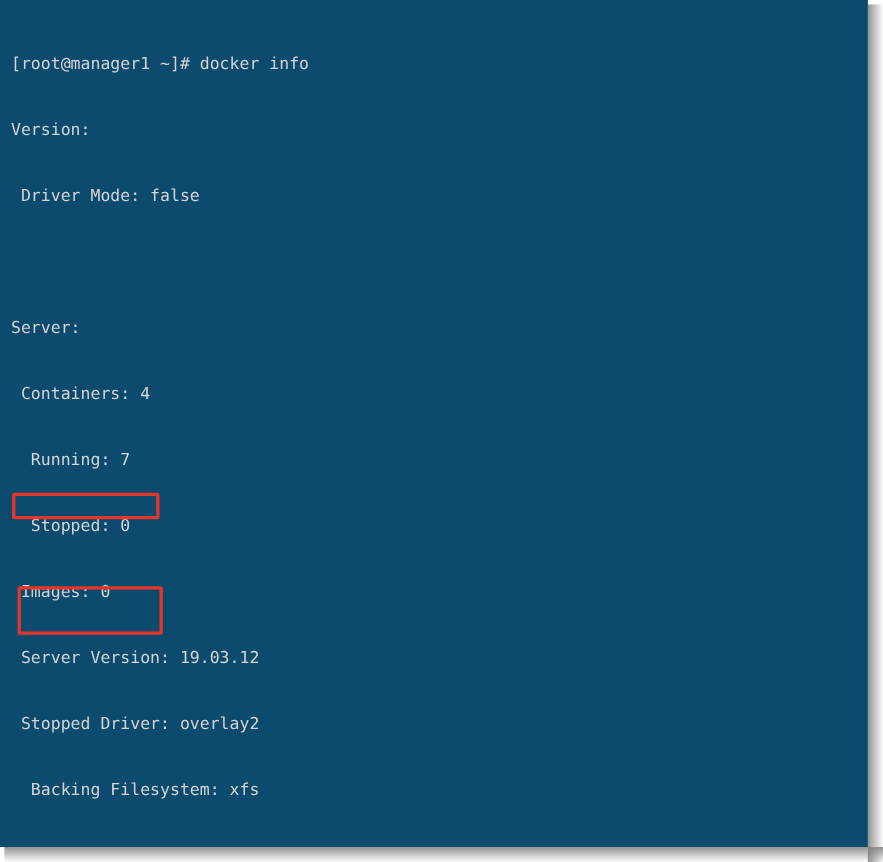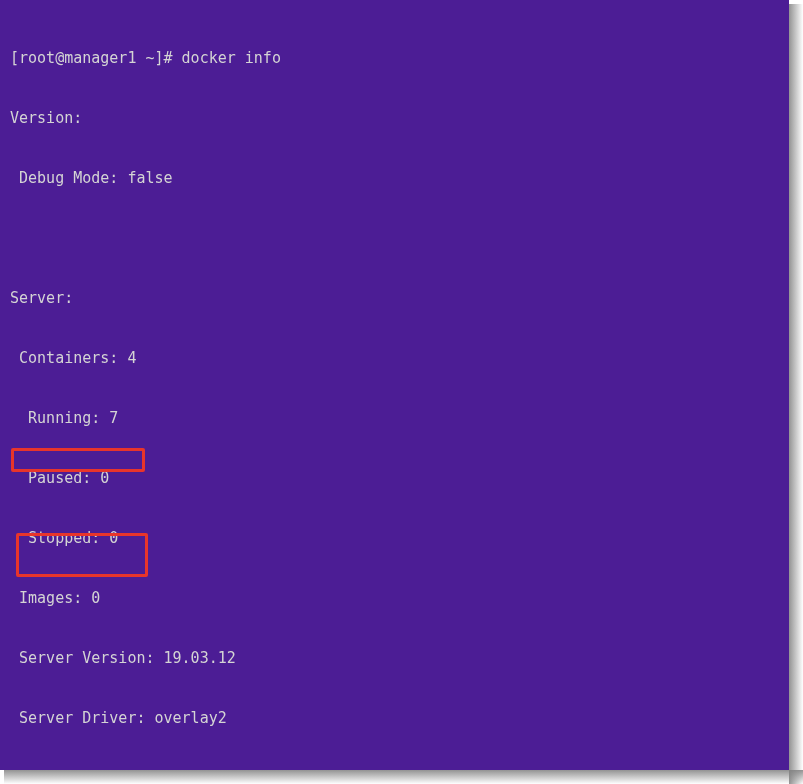--- a/index.html
+++ b/index.html
@@ -13,21 +13,21 @@
     overflow: hidden;
     font-family: "DejaVu Sans Mono", "Liberation Mono", monospace;
   }
 
   #terminal-window {
     position: absolute;
     left: 0;
     top: 0;
     width: 789px;
     height: 770px;
-    background: #4c1d95;
+    background: #0c4a6e;
     box-sizing: border-box;
     overflow: hidden;
   }
 
   
   #shadow-right {
     position: absolute;
     left: 789px;
     top: 4px;
     width: 14px;
@@ -90,30 +90,29 @@
     height: 44px;
   }
 </style>
 </head>
 <body>
 
 <div id="terminal-window">
   <div id="terminal-output">
     <div class="term-line">[root@manager1 ~]# docker info</div>
     <div class="term-line">Version:</div>
-    <div class="term-line"> Debug Mode: false</div>
+    <div class="term-line"> Driver Mode: false</div>
     <div class="term-line blank"></div>
     <div class="term-line">Server:</div>
     <div class="term-line"> Containers: 4</div>
     <div class="term-line">  Running: 7</div>
-    <div class="term-line">  Paused: 0</div>
     <div class="term-line">  Stopped: 0</div>
     <div class="term-line"> Images: 0</div>
     <div class="term-line"> Server Version: 19.03.12</div>
-    <div class="term-line"> Server Driver: overlay2</div>
+    <div class="term-line"> Stopped Driver: overlay2</div>
     <div class="term-line">  Backing Filesystem: xfs</div>
     
     
     
     
     
     
     
     
     

